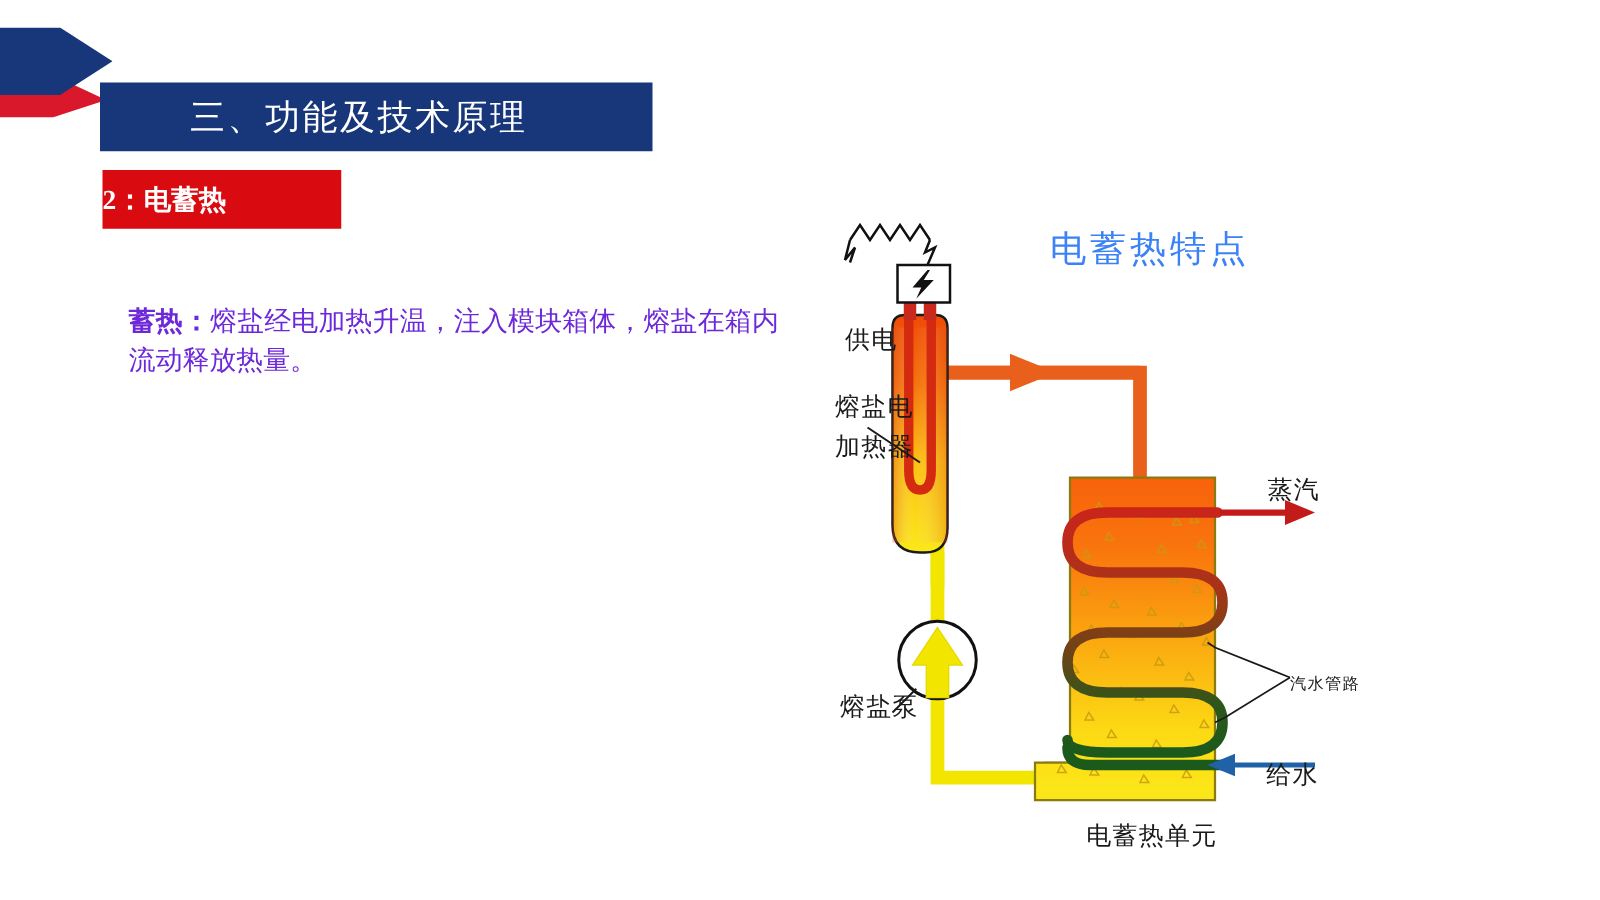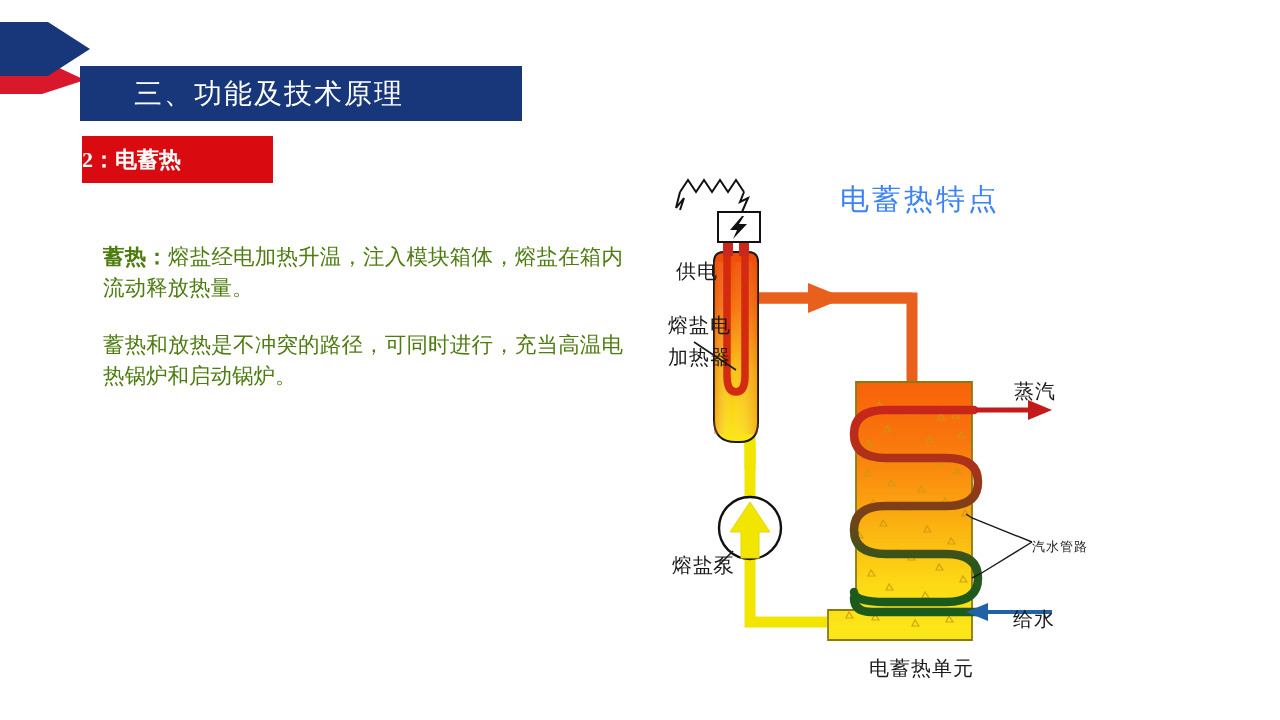--- a/index.html
+++ b/index.html
@@ -8,33 +8,33 @@
     font-family:"Liberation Serif","DejaVu Serif",serif;
   }
   
   #corner-decoration{position:absolute;left:0;top:22px;width:90px;height:72px;}
   
   #section-title-bar{
     position:absolute;left:80px;top:66px;width:442px;height:55px;
     background:#17377a;display:flex;align-items:center;
   }
   #section-title-bar .txt{
-    color:#ffffff;font-size:28px;letter-spacing:2px;padding-left:54px;
+    color:#ffffff;font-size:28px;letter-spacing:2px;padding-left:72px;
     font-family:Liberation Sans, sans-serif;white-space:nowrap;
   }
   #subsection-title-bar{
     position:absolute;left:82px;top:136px;width:191px;height:47px;
     background:#d90a10;display:flex;align-items:center;
   }
   #subsection-title-bar .txt{
     color:#ffffff;font-size:22px;font-weight:bold;white-space:nowrap;
     font-family:"Liberation Serif","DejaVu Serif",serif;
   }
   
-  #body-copy{position:absolute;left:103px;top:242px;width:520px;color:#4d7c0f;}
+  #body-copy{position:absolute;left:103px;top:242px;width:520px;color:#6d28d9;}
   #body-copy p{margin:0 0 26px 0;font-size:21.5px;line-height:31px;text-align:justify;}
   #body-copy p:last-child{margin-bottom:0;}
   #body-copy b{font-weight:bold;}
   
   #diagram{position:absolute;left:640px;top:170px;width:560px;height:520px;}
   #diagram-title{
     position:absolute;left:640px;top:180px;width:560px;text-align:center;
     font-size:29px;color:#3b82f6;letter-spacing:3px;
     font-family:"Liberation Serif","DejaVu Serif",serif;
   }
@@ -64,23 +64,20 @@
   <span class="txt">三、功能及技术原理</span>
 </div>
 
 <div id="subsection-title-bar">
   <span class="txt">2：电蓄热</span>
 </div>
 
 <div id="body-copy">
   <p>
     <b>蓄热：</b><span>熔盐经电加热升温，注入模块箱体，熔盐在箱内流动释放热量。</span>
-  </p>
-  <p>
-    <span>蓄热和放热是不冲突的路径，可同时进行，充当高温电热锅炉和启动锅炉。</span>
   </p>
 </div>
 
 <div id="diagram-title">电蓄热特点</div>
 
 <svg id="diagram" viewBox="0 0 560 520">
   <defs>
     <linearGradient id="gradHeater" x1="0" y1="0" x2="0" y2="1">
       <stop offset="0%" stop-color="#f04a07"></stop>
       <stop offset="28%" stop-color="#f5700a"></stop>

